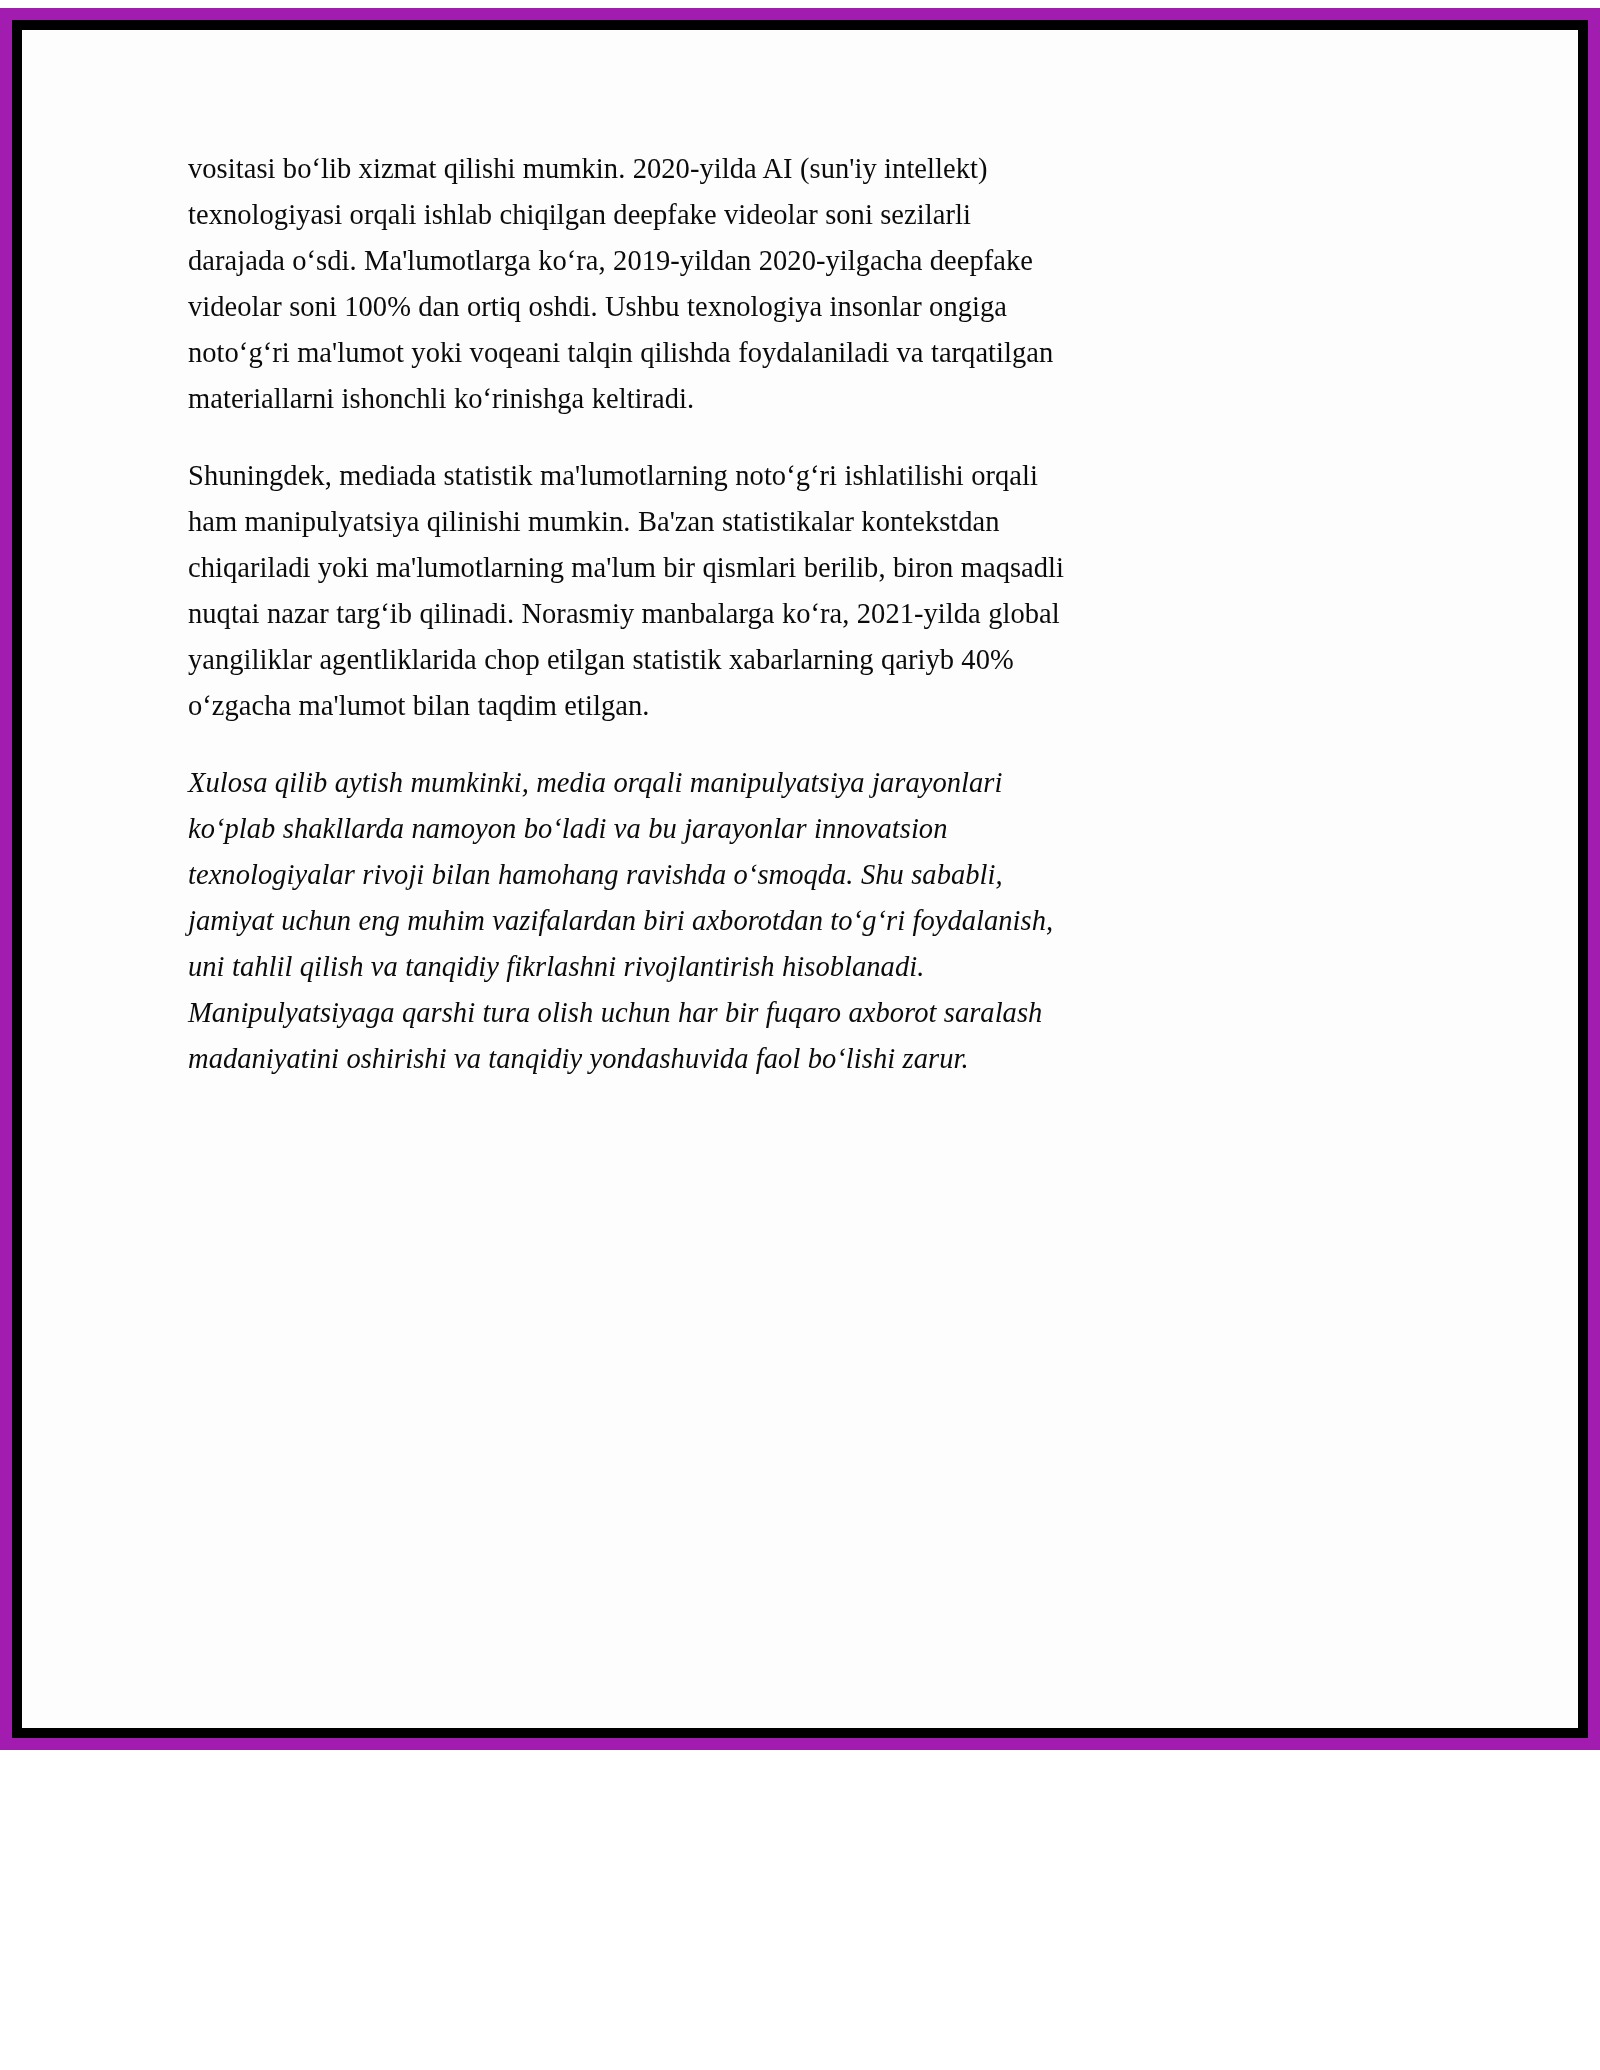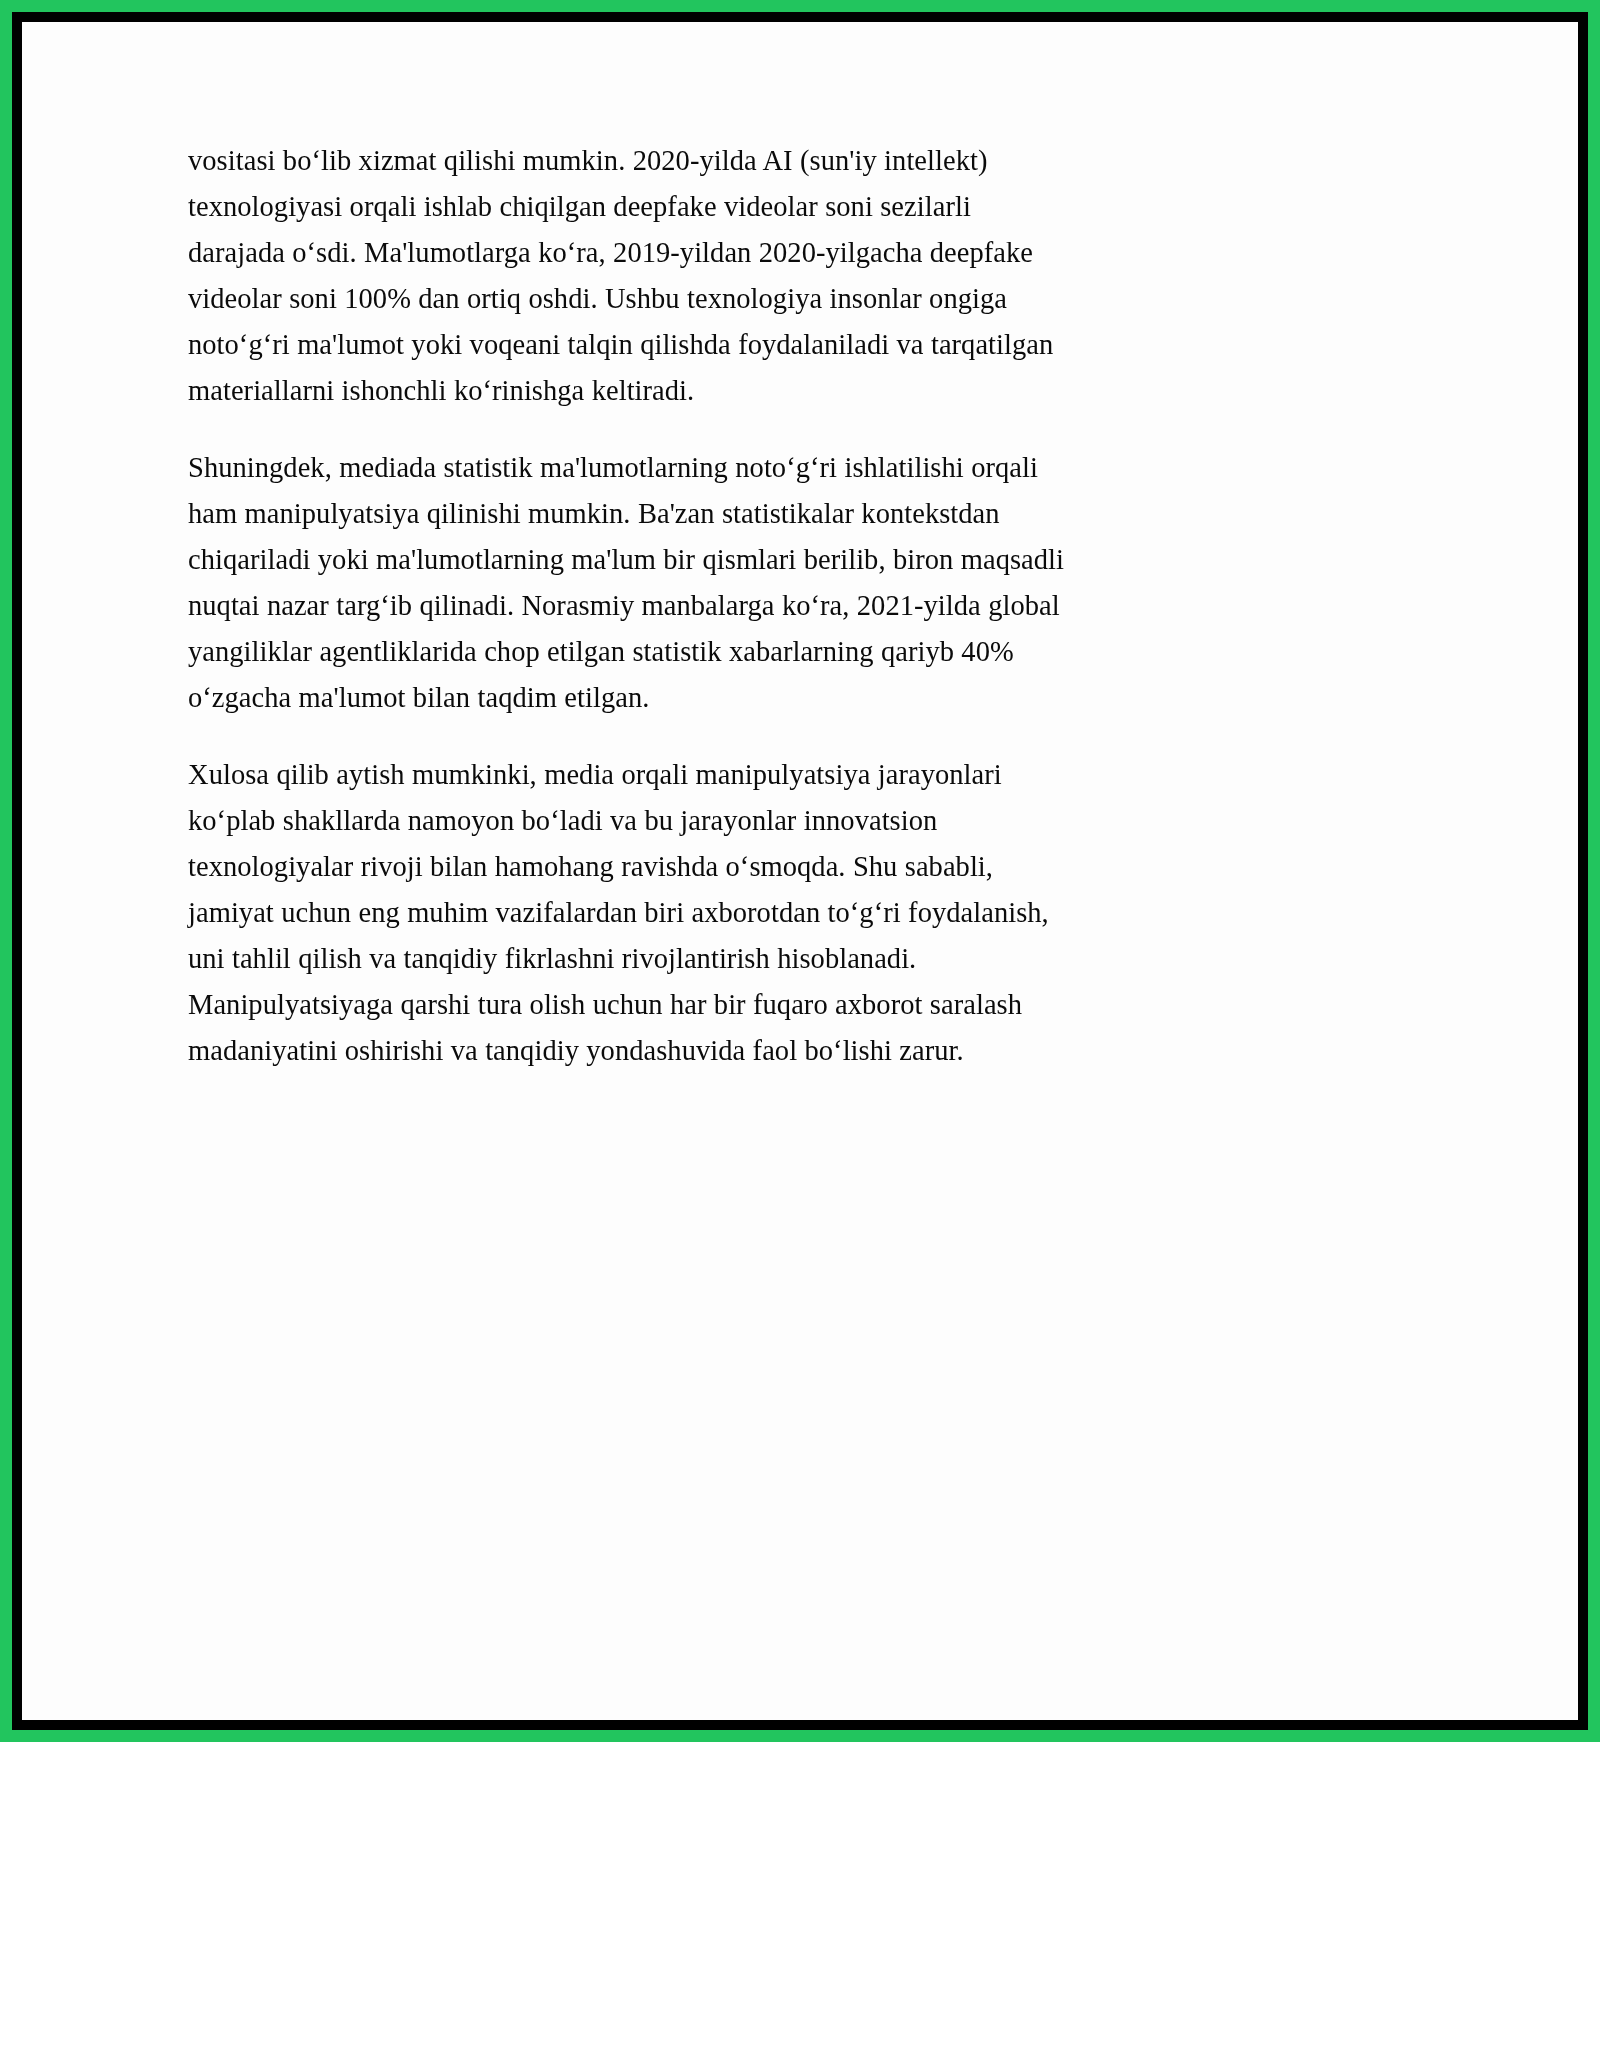--- a/index.html
+++ b/index.html
@@ -4,23 +4,24 @@
 <style>
   html, body {
     margin: 0;
     padding: 0;
     background: #ffffff;
   }
   .page {
     position: relative;
     width: 1600px;
     height: 1742px;
-    background: #22c55e;
+    background: #a21caf;
     overflow: hidden;
     box-sizing: border-box;
+    margin-top: 8px;
   }
   .page-sheet {
     position: absolute;
     left: 12px;
     top: 12px;
     right: 12px;
     bottom: 12px;
     background: #fdfdfd;
     border: 10px solid #000000;
     box-sizing: border-box;
@@ -38,20 +39,21 @@
     line-height: 46px;
     color: #0b0b0b;
     text-align: left;
     margin: 0 0 31px 0;
     letter-spacing: 0.05px;
     word-spacing: 0.2px;
     -webkit-font-smoothing: antialiased;
   }
   .para:last-child {
     margin-bottom: 0;
+    font-style: italic;
   }
 </style>
 </head>
 <body>
 
 <div class="page">
   <div class="page-sheet">
     <div class="doc-body">
       <p class="para">vositasi bo‘lib xizmat qilishi mumkin. 2020-yilda AI (sun'iy intellekt) texnologiyasi orqali ishlab chiqilgan deepfake videolar soni sezilarli darajada o‘sdi. Ma'lumotlarga ko‘ra, 2019-yildan 2020-yilgacha deepfake videolar soni 100% dan ortiq oshdi. Ushbu texnologiya insonlar ongiga noto‘g‘ri ma'lumot yoki voqeani talqin qilishda foydalaniladi va tarqatilgan materiallarni ishonchli ko‘rinishga keltiradi.</p>
       <p class="para">Shuningdek, mediada statistik ma'lumotlarning noto‘g‘ri ishlatilishi orqali ham manipulyatsiya qilinishi mumkin. Ba'zan statistikalar kontekstdan chiqariladi yoki ma'lumotlarning ma'lum bir qismlari berilib, biron maqsadli nuqtai nazar targ‘ib qilinadi. Norasmiy manbalarga ko‘ra, 2021-yilda global yangiliklar agentliklarida chop etilgan statistik xabarlarning qariyb 40% o‘zgacha ma'lumot bilan taqdim etilgan.</p>

